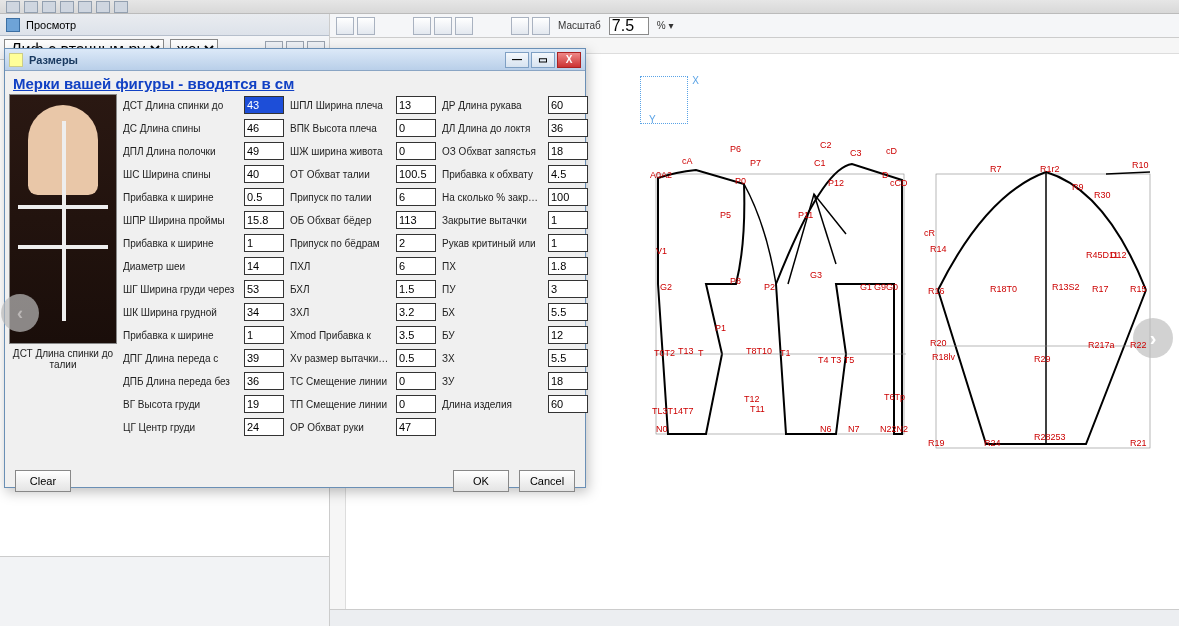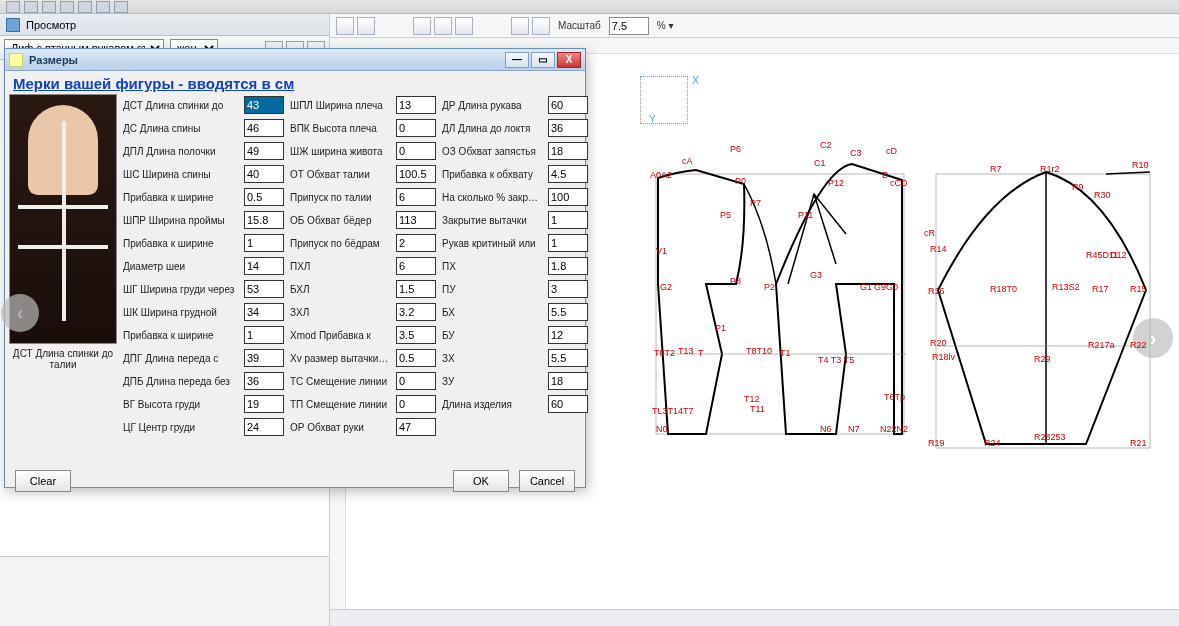--- a/index.html
+++ b/index.html
@@ -53,21 +53,21 @@
 .panel-sub {
   background: #f5f6f8;
   border-bottom: 1px solid #ccc;
   padding: 3px 4px;
   display: flex;
   gap: 6px;
   align-items: center;
   height: 24px;
 }
 select, input[type=text] {
-  font-size: 11px;
+  font-size: 16px;
   border: 1px solid #8a8a8a;
   background: #fff;
   height: 18px;
   padding: 0 2px;
 }
 select.main-sel { width: 160px; }
 select.sm { width: 48px; }
 .minbtns { display:flex; gap:3px; margin-left:auto; }
 .minbtns span {
   width: 18px; height: 14px;
@@ -216,21 +216,21 @@
   text-overflow: ellipsis;
 }
 .fields input {
   width: 40px;
   height: 18px;
   font-size: 11px;
   padding: 0 2px;
   border:1px solid #333;
 }
 .fields input.sel {
-  background:#0369a1;
+  background:#1d4ed8;
   color:#fff;
 }
 .dlg-footer {
   padding: 6px 10px;
   display:flex;
 }
 .dlg-footer button {
   width:56px; height:22px;
   font-size:11px;
   border:1px solid #888;
@@ -345,21 +345,21 @@
           <line x1="700" y1="118" x2="700" y2="390"></line>
           <line x1="592" y1="292" x2="800" y2="292" stroke="#888" stroke-width="0.6"></line>
           <path d="M 760 120 L 804 118"></path>
         </g>
       </svg>
 
       <div class="navright">›</div>
     <span class="plabel" style="left: 352px; top: 118px;">cA</span>
         <span class="plabel" style="left: 320px; top: 132px;">A0A2</span>
         <span class="plabel" style="left: 400px; top: 106px;">P6</span>
-        <span class="plabel" style="left: 420px; top: 120px; margin-top: 40px;">P7</span>
+        <span class="plabel" style="left: 420px; top: 120px;">P7</span>
         <span class="plabel" style="left: 405px; top: 138px;">P0</span>
         <span class="plabel" style="left: 490px; top: 102px;">C2</span>
         <span class="plabel" style="left: 520px; top: 110px;">C3</span>
         <span class="plabel" style="left: 484px; top: 120px;">C1</span>
         <span class="plabel" style="left: 498px; top: 140px;">P12</span>
         <span class="plabel" style="left: 556px; top: 108px;">cD</span>
         <span class="plabel" style="left: 552px; top: 132px;">D</span>
         <span class="plabel" style="left: 560px; top: 140px;">cCD</span>
         <span class="plabel" style="left: 390px; top: 172px;">P5</span>
         <span class="plabel" style="left: 468px; top: 172px;">P11</span>

